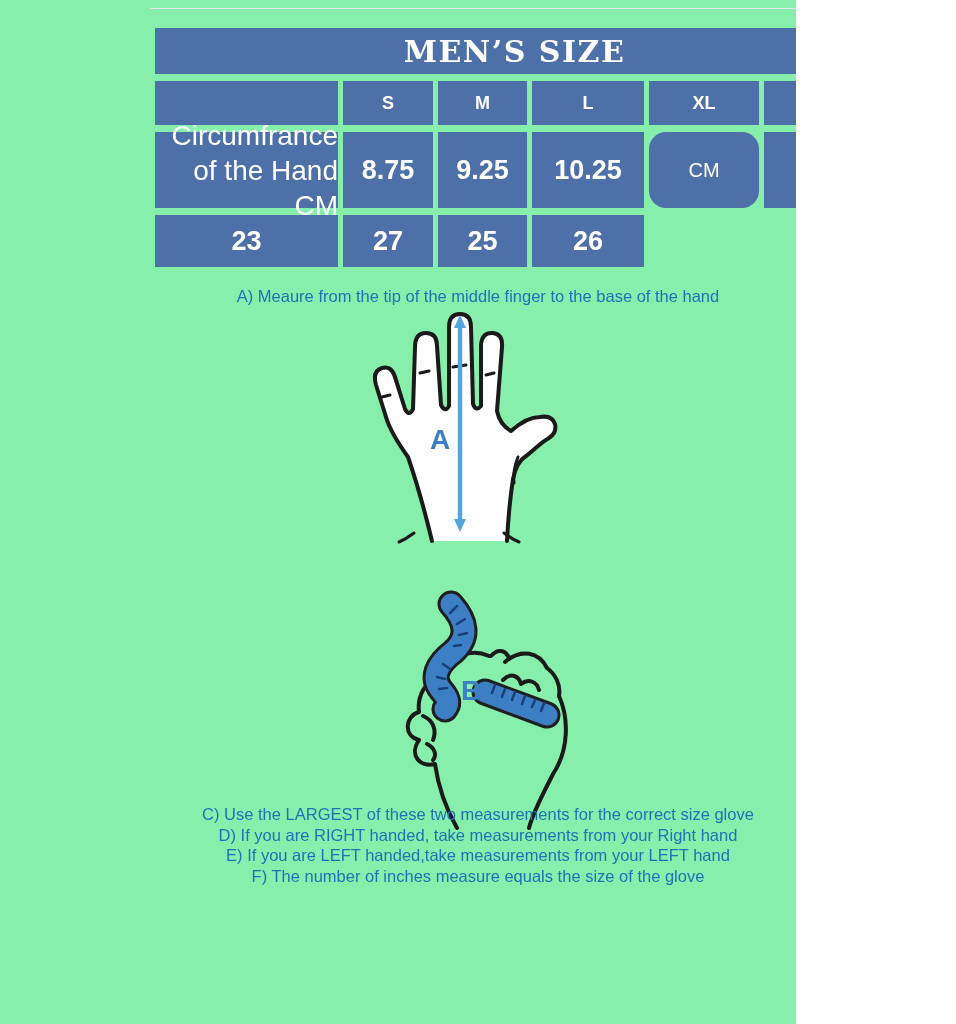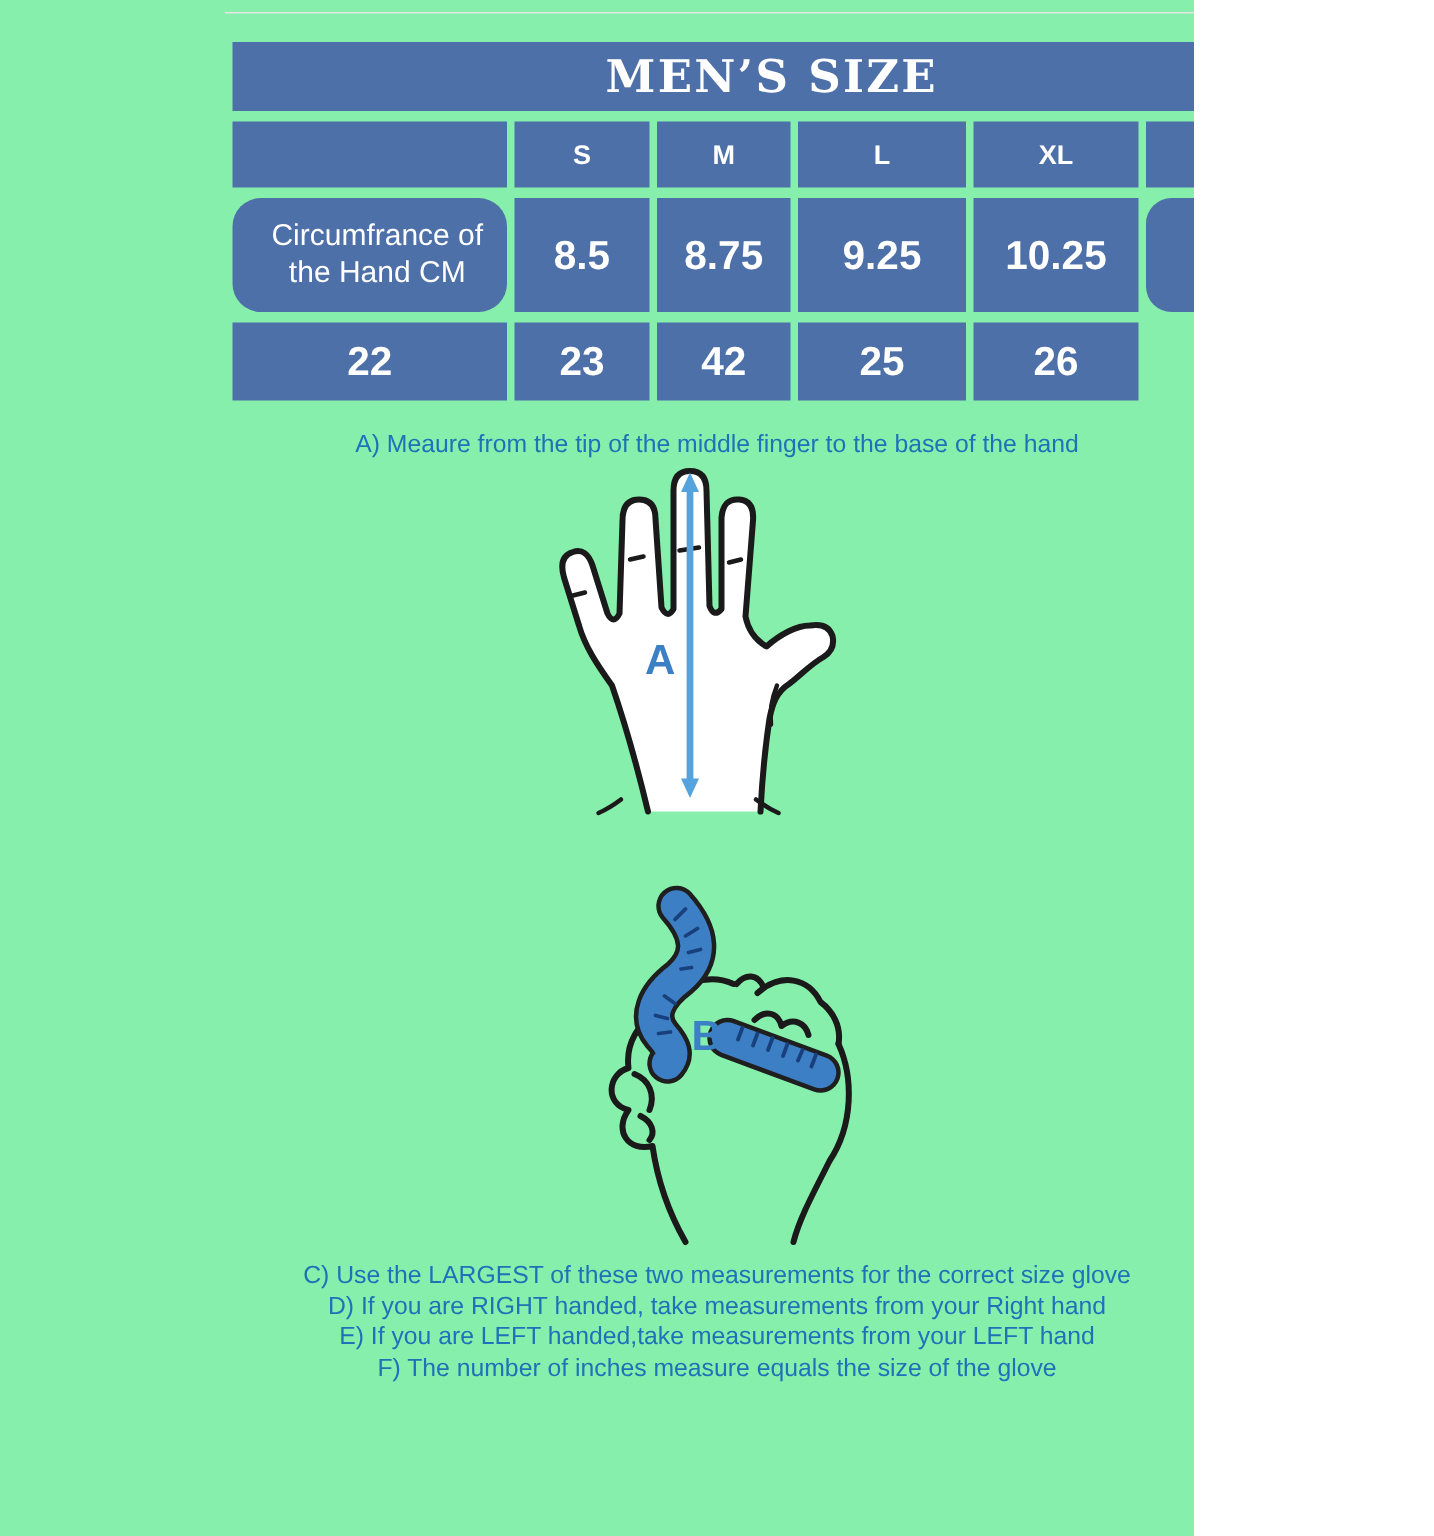--- a/index.html
+++ b/index.html
@@ -24,35 +24,35 @@
     box-sizing:border-box;
   }
   .cell.title{
     grid-column:1 / -1;
     font-family:"DejaVu Serif","Liberation Serif",serif;
     font-weight:bold;font-size:30px;letter-spacing:1.5px;
   }
   .cell.col-head{font-weight:bold;font-size:18px;}
   .cell.row-label-left{
     justify-content:flex-start;padding-left:10px;
-    font-size:20px;line-height:1.25;text-align:center;border-radius:19px;
+    font-size:28px;line-height:1.25;text-align:right;
   }
   .cell.row-label-center{font-size:20px;border-radius:17px;}
   .cell.value{font-weight:bold;font-size:27px;}
 
   
   .inst{
     position:absolute;left:0;width:956px;margin:0;
     text-align:center;color:var(--text-blue,#1d72b8);
     font-size:16.5px;
   }
   .inst-a{top:287px;}
   .inst-b{top:561px;}
   .inst-block{
-    position:absolute;left:0;top:840px;width:956px;
+    position:absolute;left:0;top:804px;width:956px;
     text-align:center;color:var(--text-blue,#1d72b8);
   }
   .inst-block p{margin:0;font-size:16.5px;line-height:20.6px;}
 
   
   .hand-a-svg{position:absolute;left:368px;top:311px;}
   .fist-b-svg{position:absolute;left:393px;top:588px;}
 
   .hand-fill{fill:#ffffff;stroke:var(--outline-black,#1a1a1a);stroke-width:4;
              stroke-linecap:round;stroke-linejoin:round;}
@@ -80,29 +80,28 @@
     <div class="cell title">MEN’S SIZE</div>
 
     <div class="cell"></div>
     <div class="cell col-head">S</div>
     <div class="cell col-head">M</div>
     <div class="cell col-head">L</div>
     <div class="cell col-head">XL</div>
     <div class="cell col-head">XXL</div>
 
     <div class="cell row-label-left">Circumfrance of the Hand CM</div>
-    <div class="cell value">8.5</div>
     <div class="cell value">8.75</div>
     <div class="cell value">9.25</div>
     <div class="cell value">10.25</div>
 
     <div class="cell row-label-center">CM</div>
     <div class="cell value">22</div>
     <div class="cell value">23</div>
-    <div class="cell value">42</div>
+    <div class="cell value">27</div>
     <div class="cell value">25</div>
     <div class="cell value">26</div>
   </div>
 
   <p class="inst inst-a">A) Meaure from the tip of the middle finger to the base of the hand</p>
 
   <svg class="hand-a-svg" width="192" height="234" viewBox="0 0 192 234" xmlns="http://www.w3.org/2000/svg">
     <path class="hand-fill" d="
       M 64 230
       C 58 205 50 175 40 146

